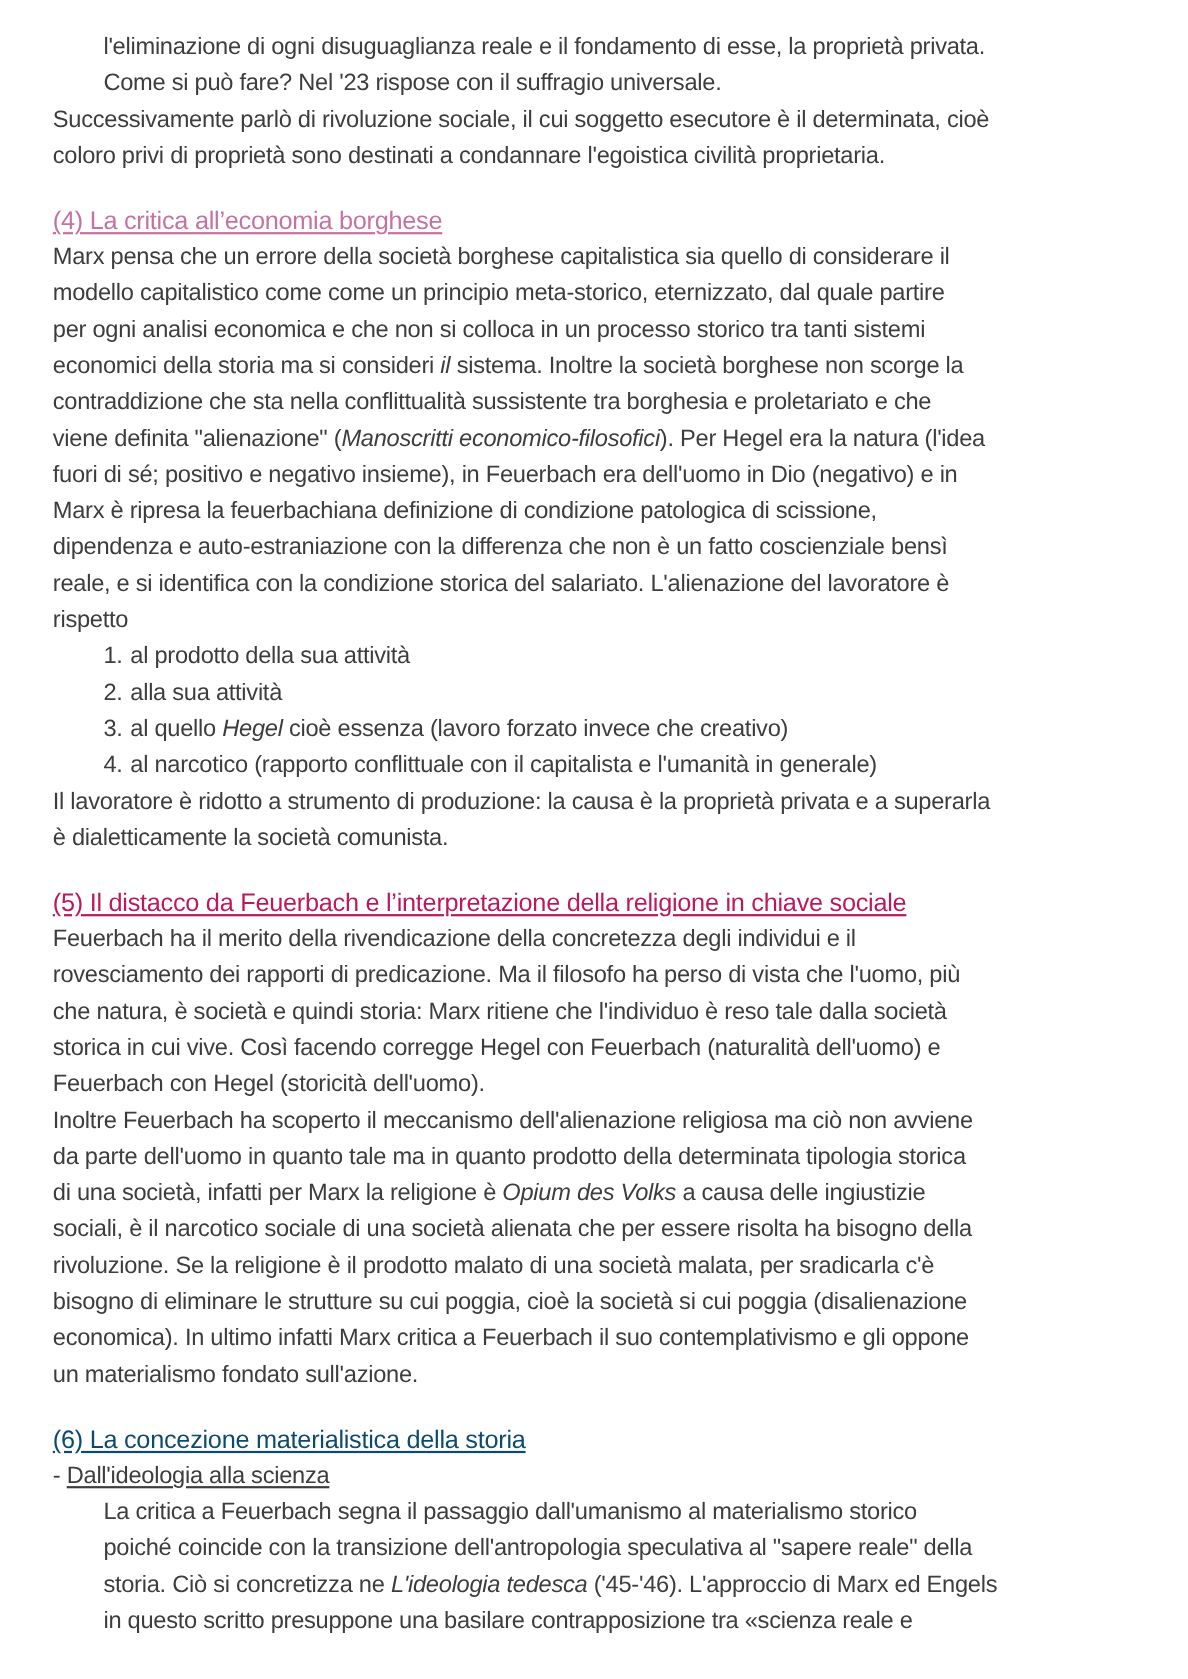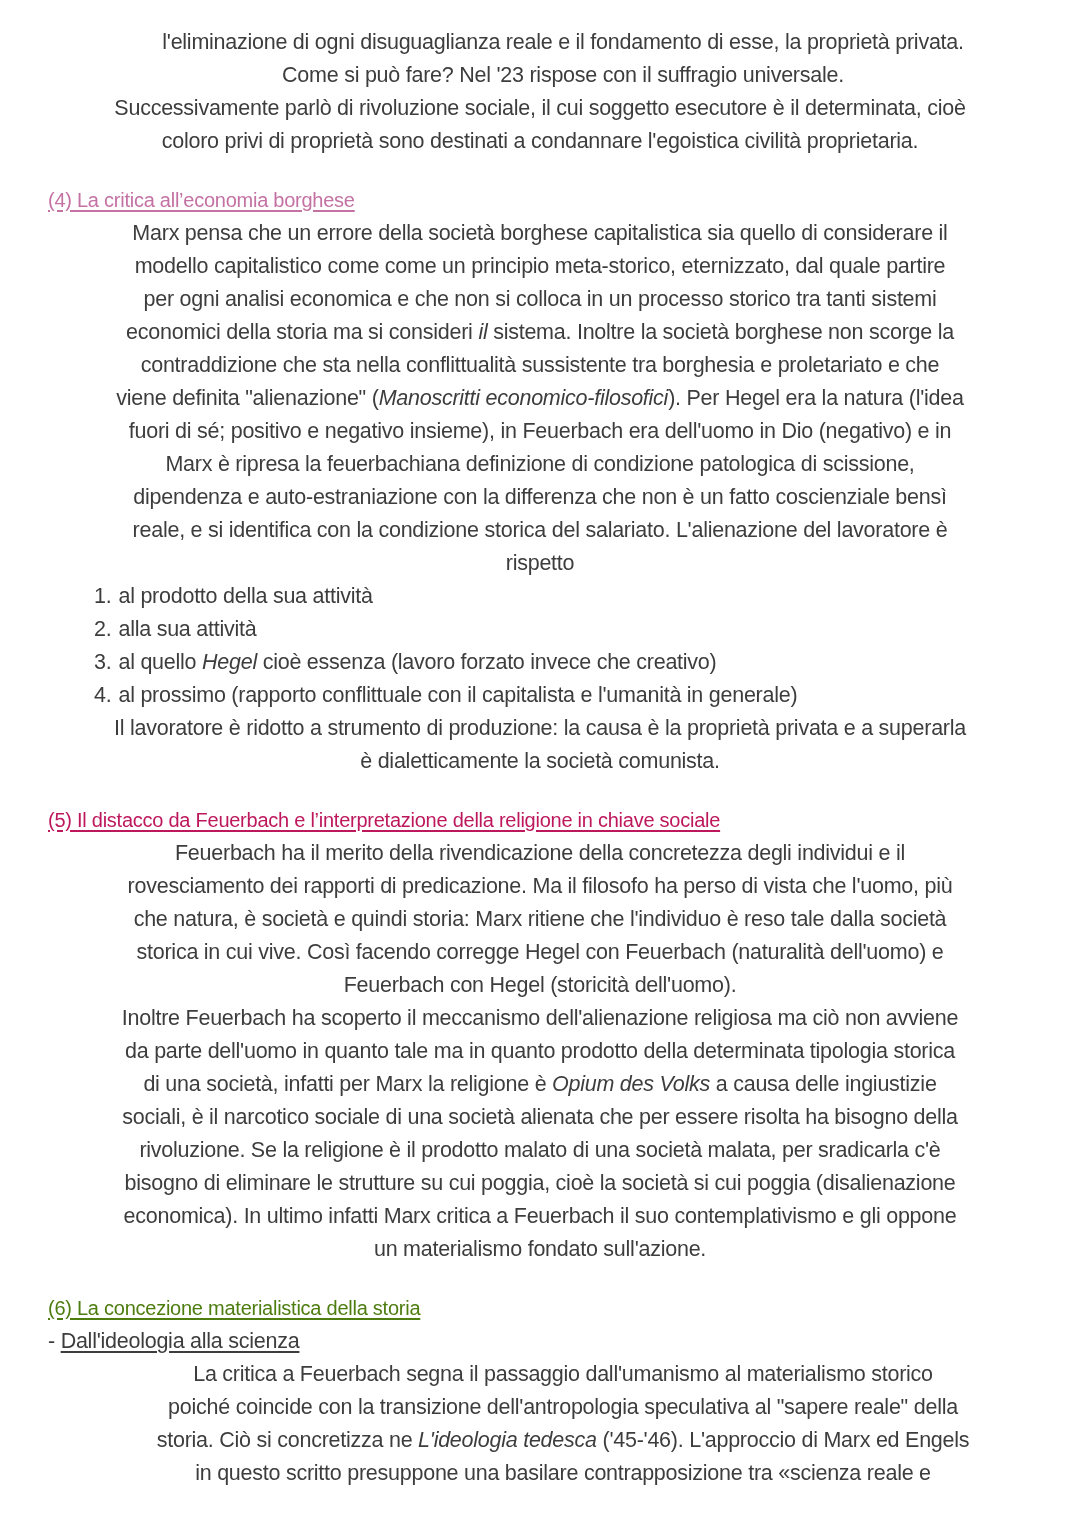--- a/index.html
+++ b/index.html
@@ -20,28 +20,27 @@
     font-family: "Liberation Sans", sans-serif;
     font-size: 21.5px;
     line-height: 33px;
     letter-spacing: -0.25px;
     color: #3d3d3d;
     font-stretch: condensed;
   }
   .para {
     margin: 0;
     white-space: nowrap;
-    text-align: center;
   }
   .para.indent {
     padding-left: 46px;
   }
   h2.heading {
     margin: 26px 0 0 0;
-    font-size: 20px;
+    font-size: 23px;
     font-weight: 400;
     line-height: 33px;
     white-space: nowrap;
     text-decoration: underline;
     text-decoration-thickness: 2px;
     text-underline-offset: 3px;
   }
   .subheading {
     margin: 0;
     white-space: nowrap;
@@ -68,22 +67,22 @@
 <main class="doc" id="doc" style="color: rgb(61, 61, 61); background: rgb(255, 255, 255);">
     <p class="para indent"><span>l'eliminazione di ogni disuguaglianza reale e il fondamento di esse, la proprietà privata.</span></p>
     <p class="para indent"><span>Come si può fare? Nel '23 rispose con il suffragio universale.</span></p>
     <p class="para"><span>Successivamente parlò di rivoluzione sociale, il cui soggetto esecutore è il determinata, cioè</span><br><span>coloro privi di proprietà sono destinati a condannare l'egoistica civilità proprietaria.</span></p>
     <h2 class="heading" style="color: rgb(196, 114, 163); text-decoration-color: rgb(196, 114, 163);"><span>(4) La critica all’economia borghese</span></h2>
     <p class="para"><span>Marx pensa che un errore della società borghese capitalistica sia quello di considerare il</span><br><span>modello capitalistico come come un principio meta-storico, eternizzato, dal quale partire</span><br><span>per ogni analisi economica e che non si colloca in un processo storico tra tanti sistemi</span><br><span>economici della storia ma si consideri </span><em>il</em><span> sistema. Inoltre la società borghese non scorge la</span><br><span>contraddizione che sta nella conflittualità sussistente tra borghesia e proletariato e che</span><br><span>viene definita "alienazione" (</span><em>Manoscritti economico-filosofici</em><span>). Per Hegel era la natura (l'idea</span><br><span>fuori di sé; positivo e negativo insieme), in Feuerbach era dell'uomo in Dio (negativo) e in</span><br><span>Marx è ripresa la feuerbachiana definizione di condizione patologica di scissione,</span><br><span>dipendenza e auto-estraniazione con la differenza che non è un fatto coscienziale bensì</span><br><span>reale, e si identifica con la condizione storica del salariato. L'alienazione del lavoratore è</span><br><span>rispetto</span></p>
     <div class="list">
       <div class="list-item"><span class="num">1.</span><span>al prodotto della sua attività</span></div>
       <div class="list-item"><span class="num">2.</span><span>alla sua attività</span></div>
       <div class="list-item"><span class="num">3.</span><span>al quello </span><em>Hegel</em><span> cioè essenza (lavoro forzato invece che creativo)</span></div>
-      <div class="list-item"><span class="num">4.</span><span>al prossimo (rapporto conflittuale con il capitalista e l'umanità in generale)</span></div>
+      <div class="list-item"><span class="num">4.</span><span>al narcotico (rapporto conflittuale con il capitalista e l'umanità in generale)</span></div>
     </div>
     <p class="para"><span>Il lavoratore è ridotto a strumento di produzione: la causa è la proprietà privata e a superarla</span><br><span>è dialetticamente la società comunista.</span></p>
     <h2 class="heading" style="color: #be185d; text-decoration-color: rgb(196, 114, 163); text-decoration: underline;"><span>(5) Il distacco da Feuerbach e l’interpretazione della religione in chiave sociale</span></h2>
     <p class="para"><span>Feuerbach ha il merito della rivendicazione della concretezza degli individui e il</span><br><span>rovesciamento dei rapporti di predicazione. Ma il filosofo ha perso di vista che l'uomo, più</span><br><span>che natura, è società e quindi storia: Marx ritiene che l'individuo è reso tale dalla società</span><br><span>storica in cui vive. Così facendo corregge Hegel con Feuerbach (naturalità dell'uomo) e</span><br><span>Feuerbach con Hegel (storicità dell'uomo).</span></p>
     <p class="para"><span>Inoltre Feuerbach ha scoperto il meccanismo dell'alienazione religiosa ma ciò non avviene</span><br><span>da parte dell'uomo in quanto tale ma in quanto prodotto della determinata tipologia storica</span><br><span>di una società, infatti per Marx la religione è </span><em>Opium des Volks</em><span> a causa delle ingiustizie</span><br><span>sociali, è il narcotico sociale di una società alienata che per essere risolta ha bisogno della</span><br><span>rivoluzione. Se la religione è il prodotto malato di una società malata, per sradicarla c'è</span><br><span>bisogno di eliminare le strutture su cui poggia, cioè la società si cui poggia (disalienazione</span><br><span>economica). In ultimo infatti Marx critica a Feuerbach il suo contemplativismo e gli oppone</span><br><span>un materialismo fondato sull'azione.</span></p>
-    <h2 class="heading" style="color: #4d7c0f; text-decoration-color: rgb(196, 114, 163); text-decoration: underline;"><span>(6) La concezione materialistica della storia</span></h2>
+    <h2 class="heading" style="color: #0c4a6e; text-decoration-color: rgb(196, 114, 163); text-decoration: underline;"><span>(6) La concezione materialistica della storia</span></h2>
     <p class="subheading"><span>- </span><span class="underlined">Dall'ideologia alla scienza </span></p>
     <p class="para indent"><span>La critica a Feuerbach segna il passaggio dall'umanismo al materialismo storico</span><br><span>poiché coincide con la transizione dell'antropologia speculativa al "sapere reale" della</span><br><span>storia. Ciò si concretizza ne </span><em>L'ideologia tedesca</em><span> ('45-'46). L'approccio di Marx ed Engels</span><br><span>in questo scritto presuppone una basilare contrapposizione tra «scienza reale e</span></p>
   </main>
 
 </body></html>

